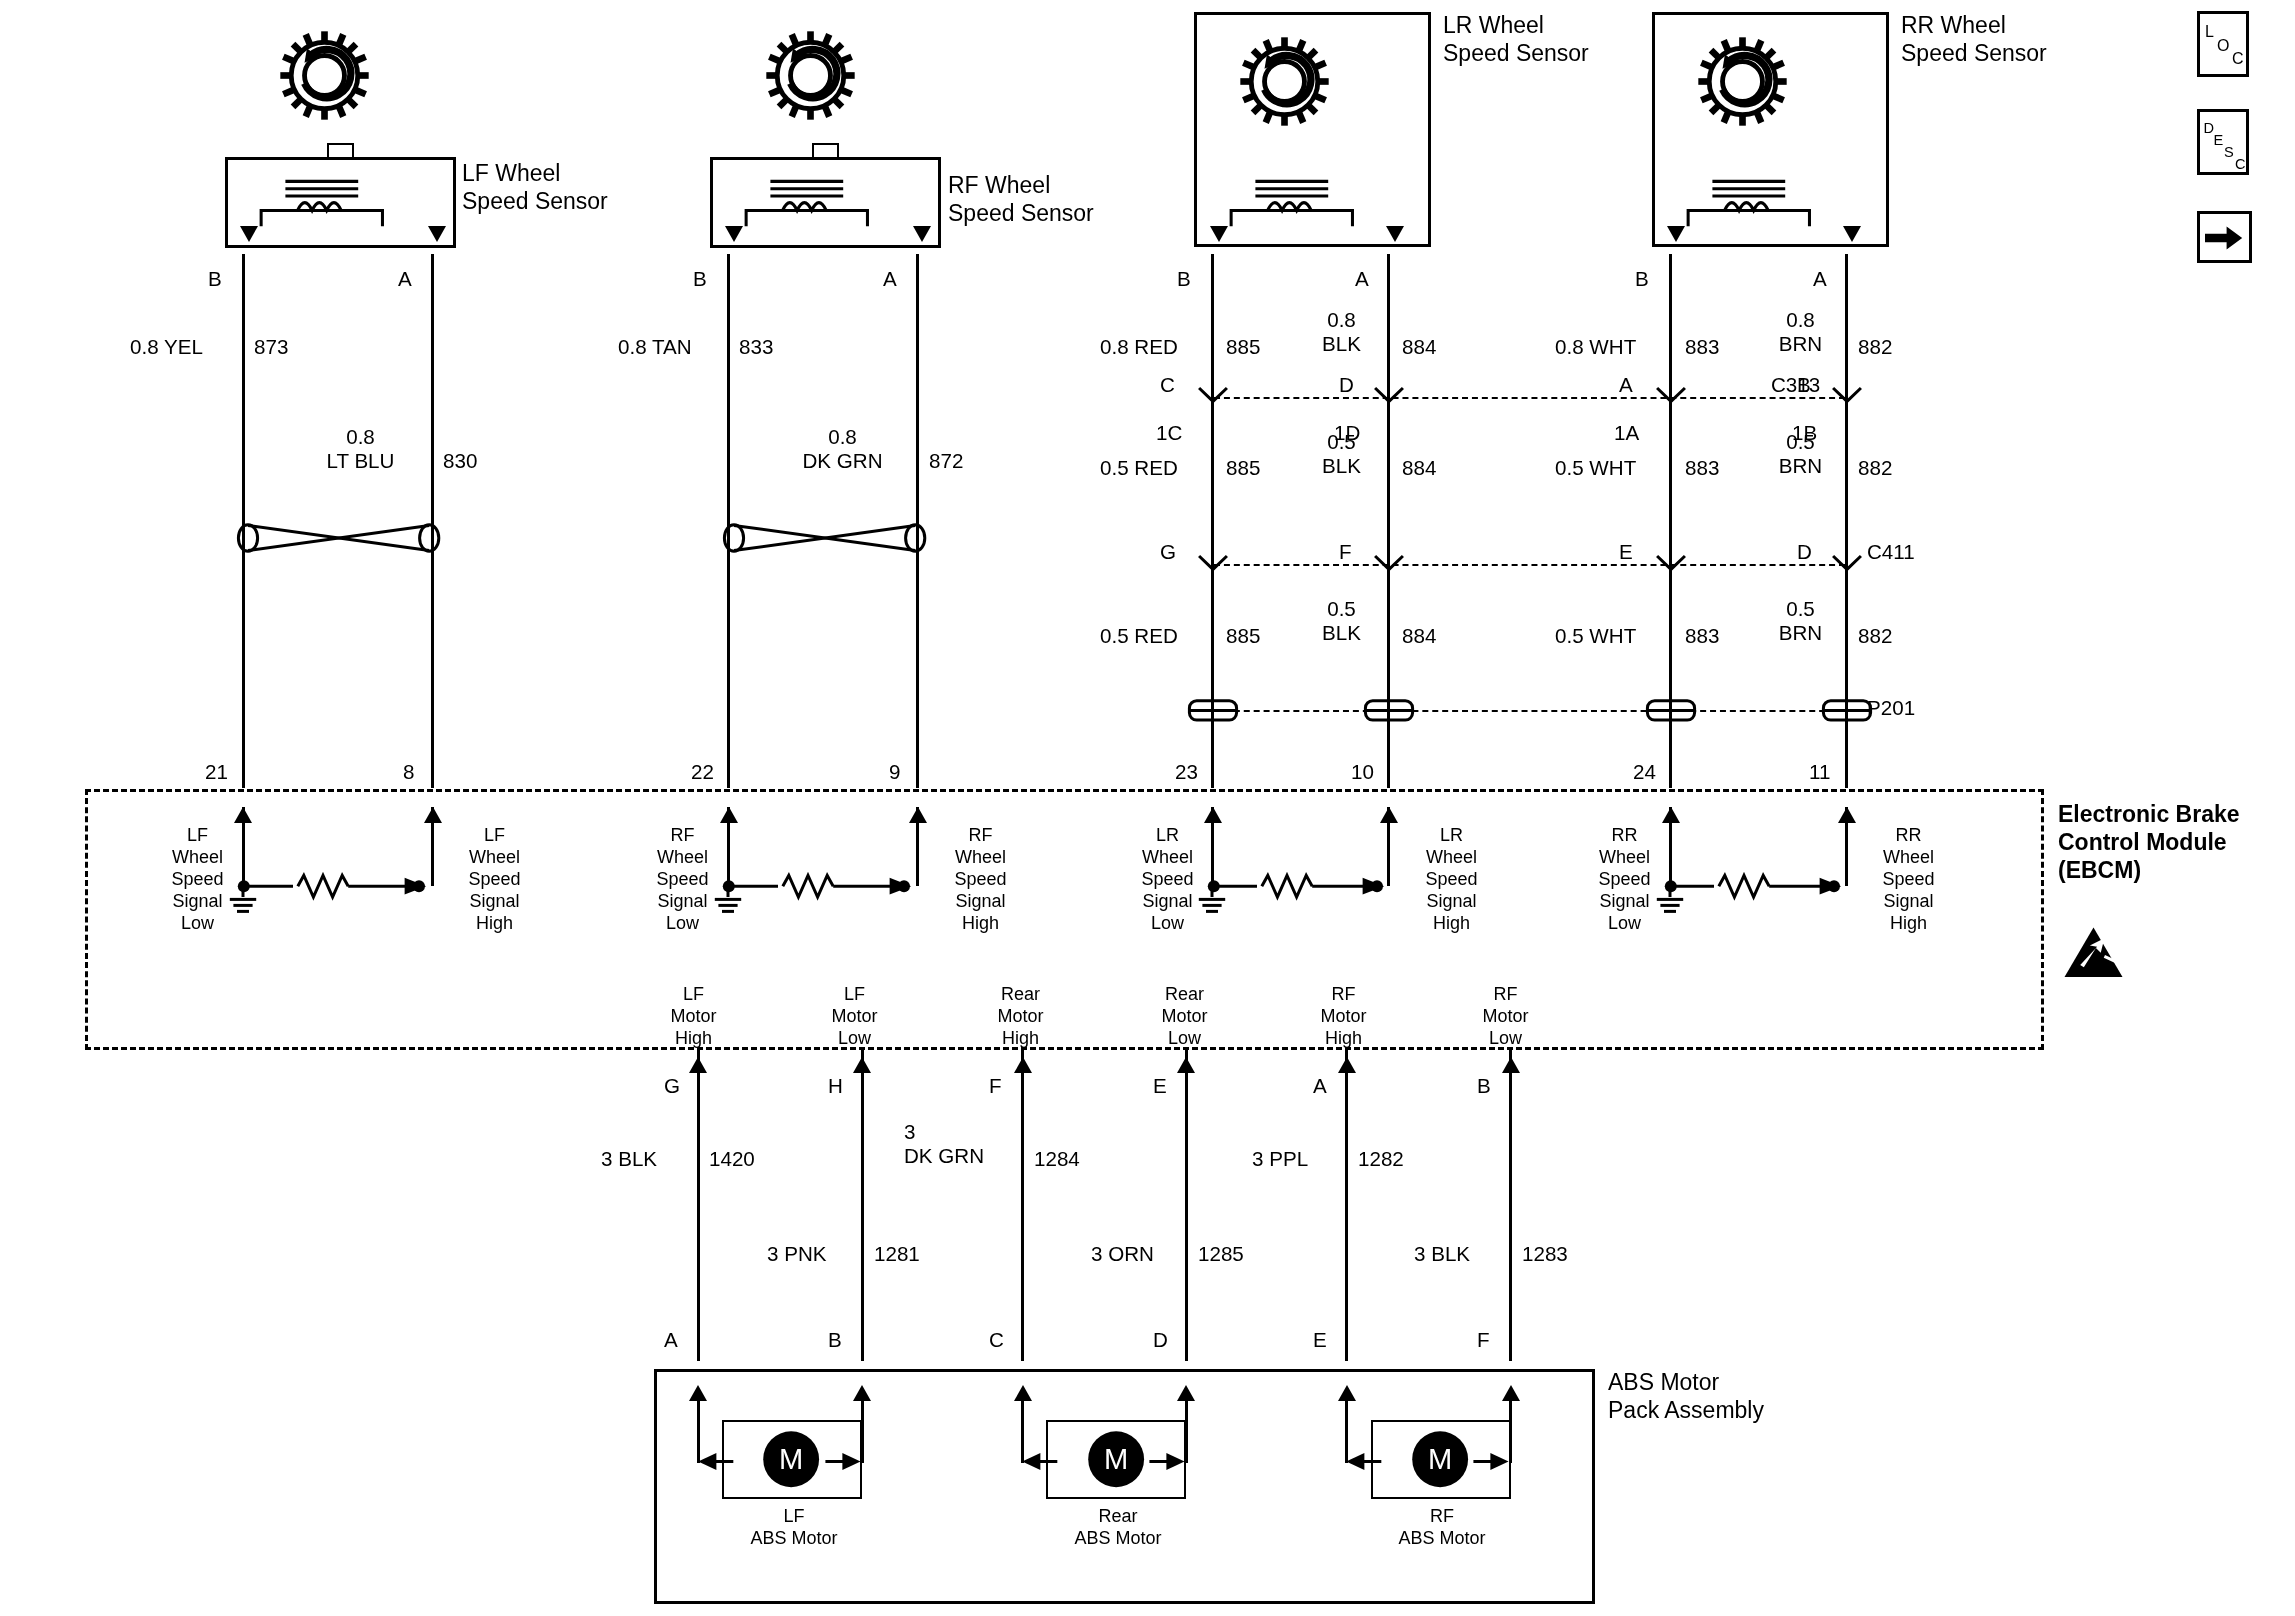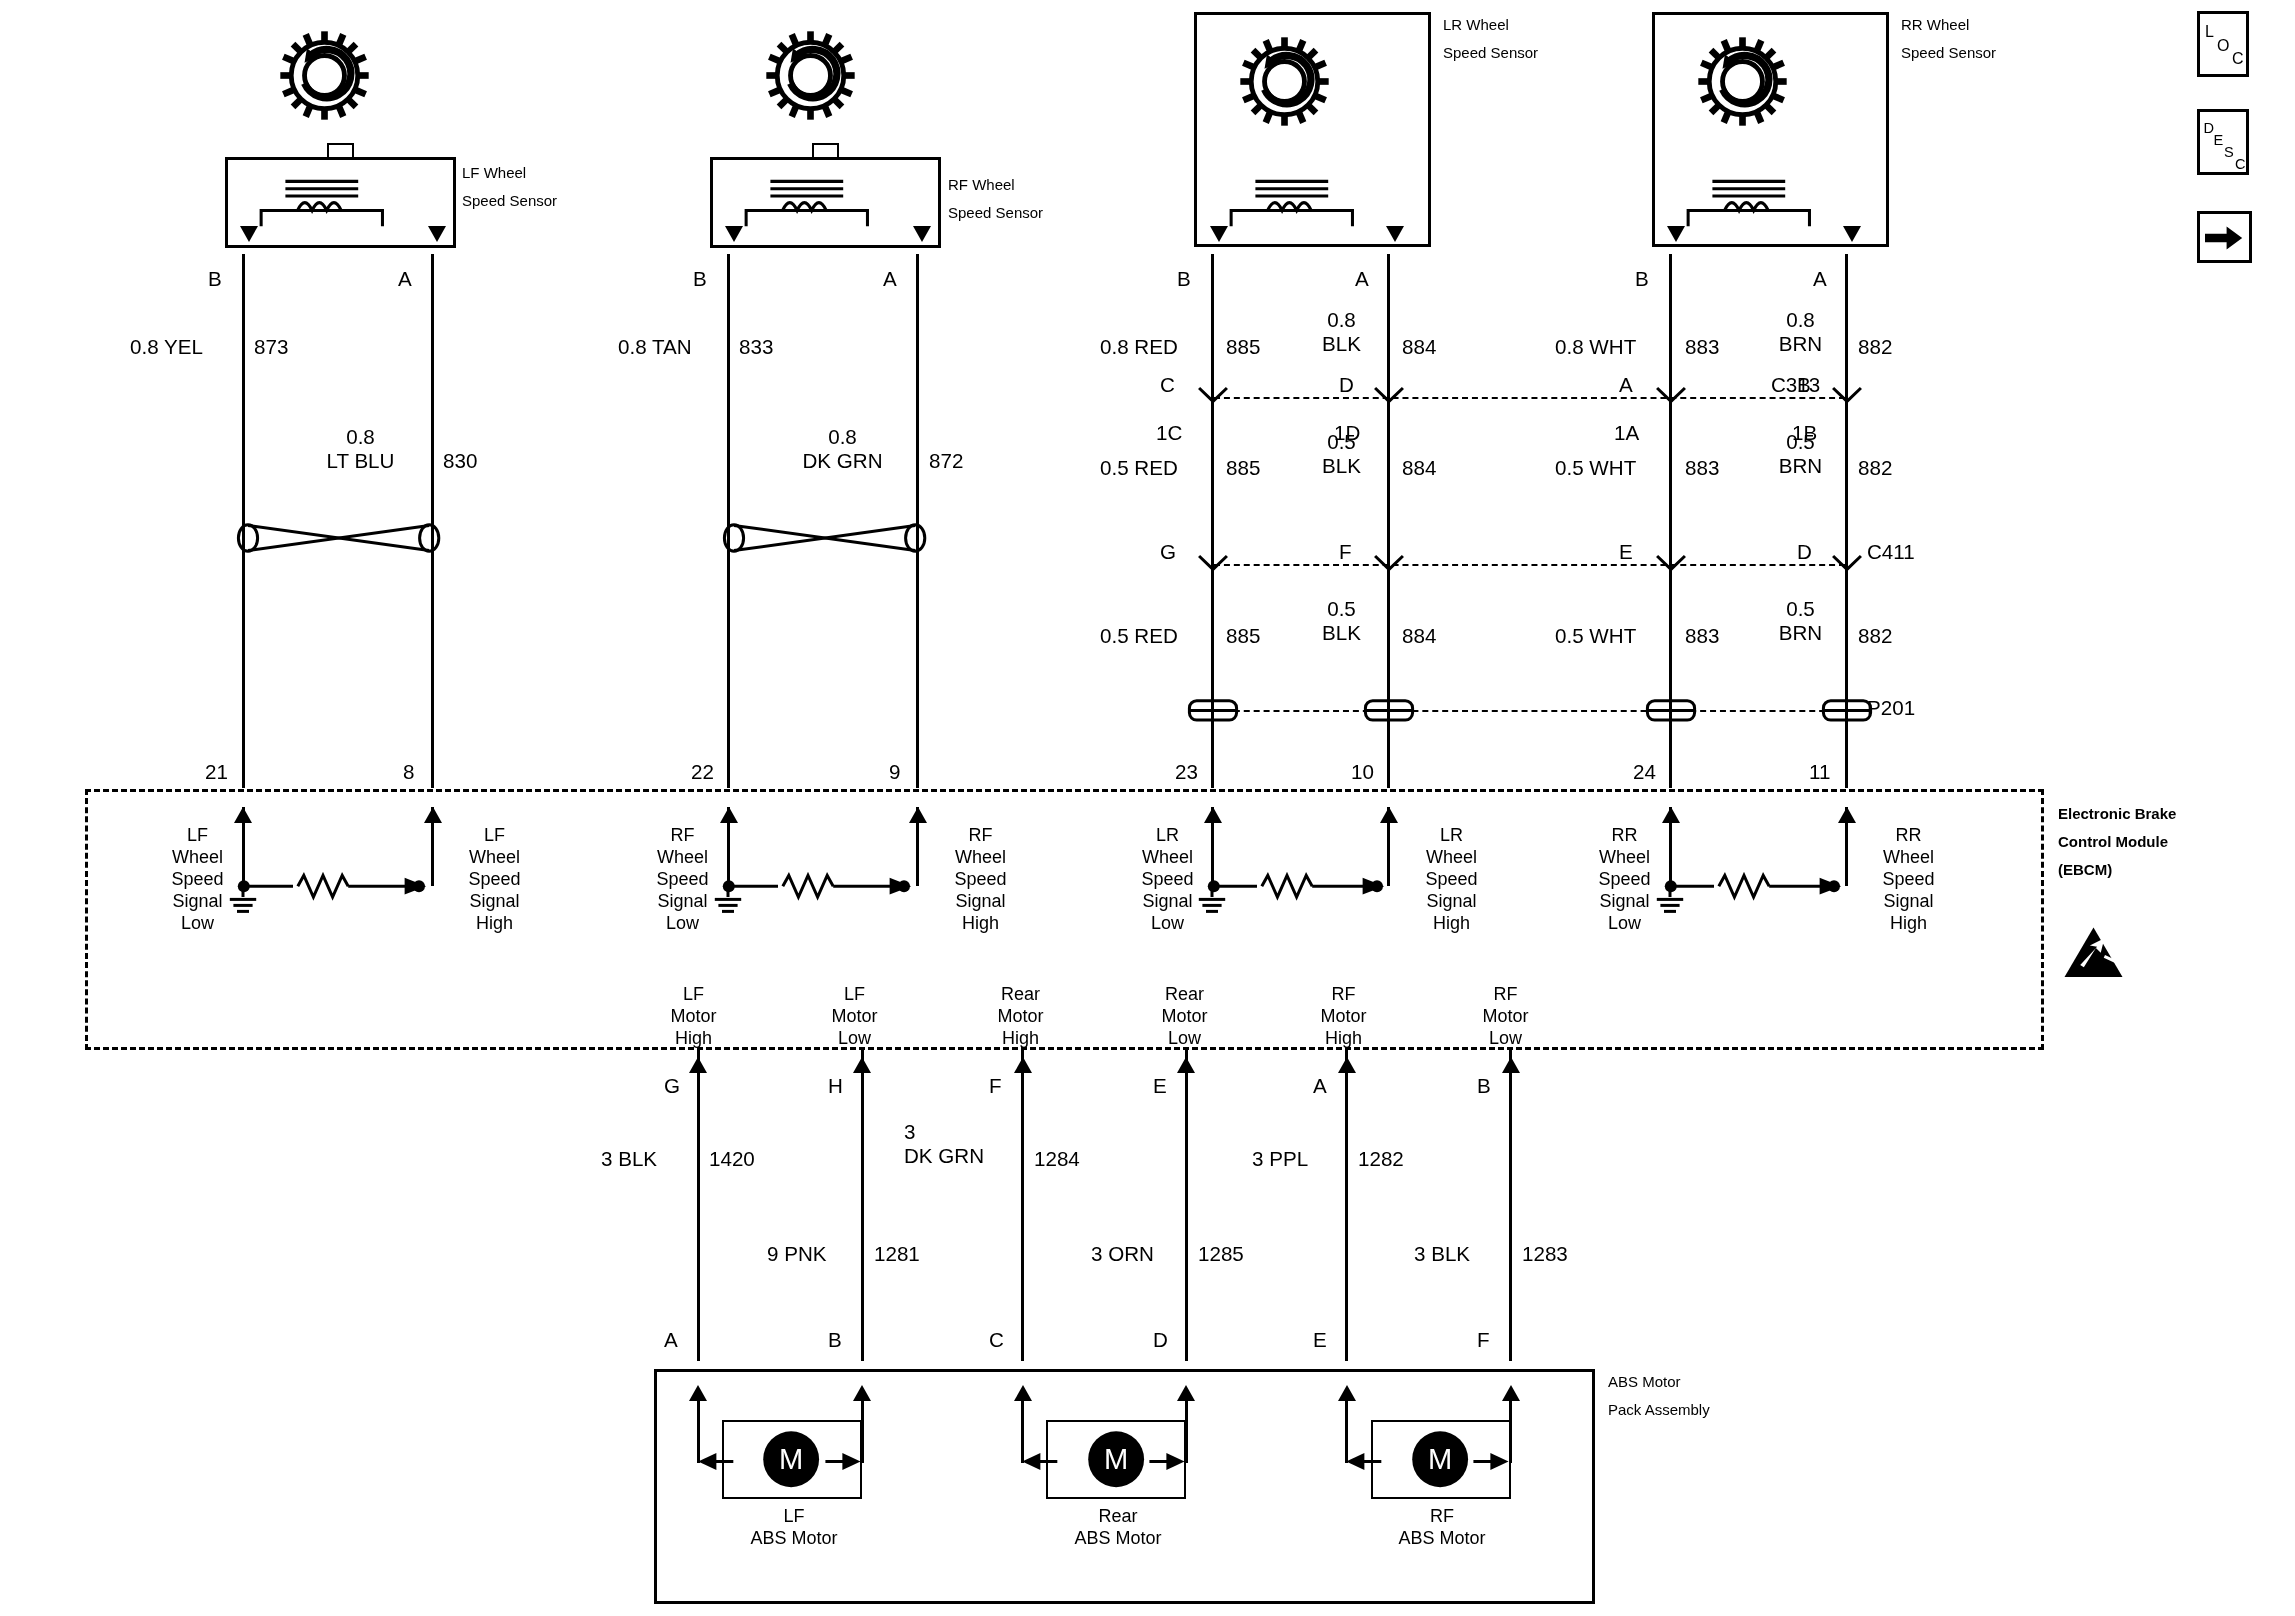--- a/index.html
+++ b/index.html
@@ -1,19 +1,19 @@
 <!DOCTYPE html>
 <html style="font-size:9.7px"><head>
 <meta charset="utf-8">
 <style>
   html,body{margin:0;padding:0;background:#fff;}
   body{font-family:"Liberation Sans",sans-serif;color:#000;}
   #sheet{position:relative;width:2295px;height:1617px;background:#fff;overflow:hidden;}
   .lbl{position:absolute;font-size:20.6px;line-height:24px;white-space:pre;}
-  .lbl.big{font-size:15px;line-height:28px;}
+  .lbl.big{font-size:23px;line-height:28px;}
   .lbl.sm{font-size:18px;line-height:22px;}
   .ctr{text-align:center;}
   .wire{position:absolute;background:#000;}
   .vw{width:3px;}
   .dash{position:absolute;height:0;border-top:2.4px dashed #000;}
   .box{position:absolute;border:3px solid #000;box-sizing:border-box;}
   .boxthin{position:absolute;border:2.4px solid #000;box-sizing:border-box;}
   .dashbox{position:absolute;border:3px dashed #000;box-sizing:border-box;}
   svg{position:absolute;overflow:visible;}
   .arrowup{position:absolute;width:0;height:0;border-left:9px solid transparent;border-right:9px solid transparent;border-bottom:16px solid #000;}
@@ -540,21 +540,21 @@
 
   <div class="arrowup" style="left:689px;top:1057px;"></div>
   <div class="arrowup" style="left:853px;top:1057px;"></div>
   <div class="arrowup" style="left:1014px;top:1057px;"></div>
   <div class="arrowup" style="left:1177px;top:1057px;"></div>
   <div class="arrowup" style="left:1338px;top:1057px;"></div>
   <div class="arrowup" style="left:1502px;top:1057px;"></div>
 
   <div class="lbl" style="left:601px;top:1147px;">3 BLK</div>
   <div class="lbl" style="left:709px;top:1147px;">1420</div>
-  <div class="lbl" style="left:767px;top:1242px;">9 PNK</div>
+  <div class="lbl" style="left:767px;top:1242px;">3 PNK</div>
   <div class="lbl" style="left:874px;top:1242px;">1281</div>
   <div class="lbl" style="left: 904px; top: 1120px; white-space: pre;">3
 DK GRN</div>
   <div class="lbl" style="left:1034px;top:1147px;text-align:center;">1284</div>
   <div class="lbl" style="left:1091px;top:1242px;">3 ORN</div>
   <div class="lbl" style="left:1198px;top:1242px;">1285</div>
   <div class="lbl" style="left:1252px;top:1147px;">3 PPL</div>
   <div class="lbl" style="left:1358px;top:1147px;">1282</div>
   <div class="lbl" style="left:1414px;top:1242px;">3 BLK</div>
   <div class="lbl" style="left:1522px;top:1242px;">1283</div>

